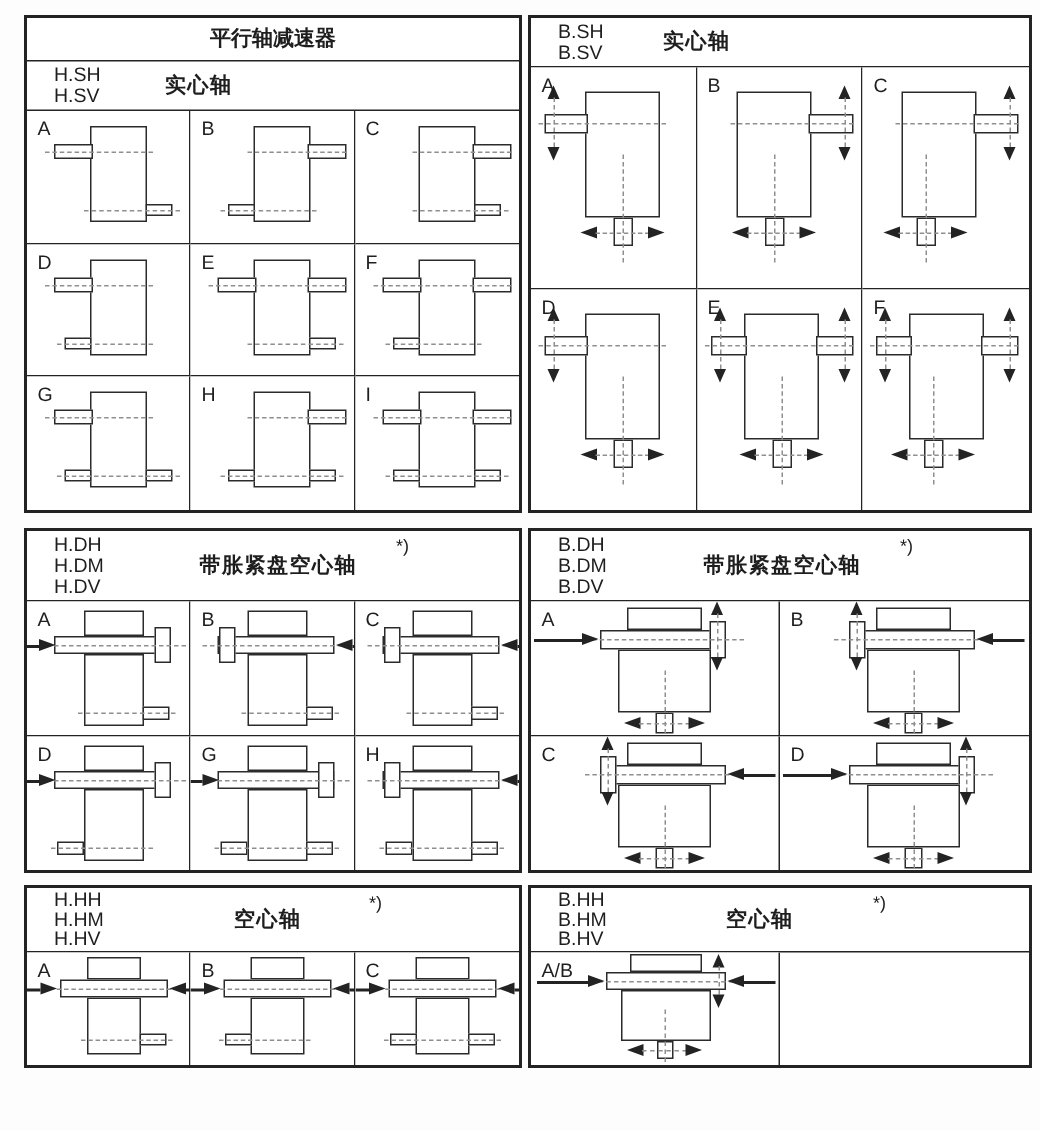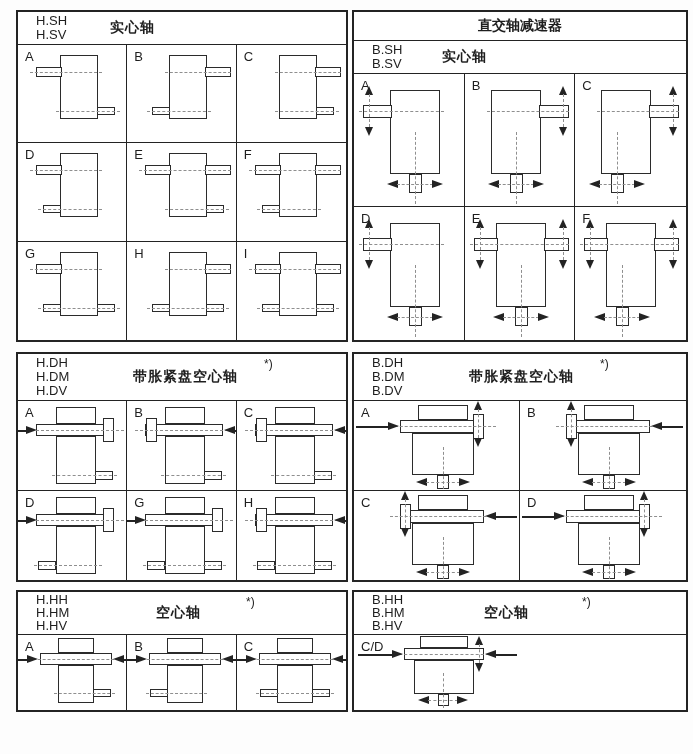--- a/index.html
+++ b/index.html
@@ -29,20 +29,21 @@
   .tu{position:absolute;width:0;height:0;border-left:4px solid transparent;border-right:4px solid transparent;border-bottom:9px solid #232323;}
   .td{position:absolute;width:0;height:0;border-left:4px solid transparent;border-right:4px solid transparent;border-top:9px solid #232323;}
   .footnote{position:absolute;left:18px;top:720px;font-size:13px;}
 </style>
 </head>
 <body>
 
 <div id="page">
 
   <div class="tbl" style="left:16px;top:10px;width:332px;height:332px">
+    <div class="t-title" style="height:28px">平行轴减速器</div>
     <div class="t-sub" style="height:32px">
       <div class="models">
         <div>H.SH</div>
         <div>H.SV</div>
       </div>
       <div class="shaftlbl" style="left:92px">实心轴</div>
     </div>
     <div class="grid" style="grid-template-columns:repeat(3,1fr);grid-template-rows:repeat(3,1fr)">
       <div class="cell">
           <span class="cl">A</span>
@@ -137,21 +138,20 @@
             <div class="bx" style="left: 25px; top: 62px; width: 18px; height: 8px;"></div>
             <div class="bx" style="left: 79px; top: 62px; width: 18px; height: 8px;"></div>
             <div class="dh" style="left: 12px; top: 27px; width: 92px;"></div>
             <div class="dh" style="left: 20px; top: 66px; width: 82px;"></div>
           </div>
         </div>
     </div>
   </div>
 
   <div class="tbl" style="left:352px;top:10px;width:336px;height:332px">
-    <div class="t-title" style="height:28px">直交轴减速器</div>
     <div class="t-sub" style="height:32px">
       <div class="models">
         <div>B.SH</div>
         <div>B.SV</div>
       </div>
       <div class="shaftlbl" style="left:88px">实心轴</div>
     </div>
     <div class="grid" style="grid-template-columns:repeat(3,1fr);grid-template-rows:repeat(2,1fr)">
       <div class="cell">
           <span class="cl">A</span>
@@ -518,22 +518,22 @@
     <div class="t-sub" style="height:42px">
       <div class="models" style="line-height:13px;top:1px">
         <div>B.HH</div>
         <div>B.HM</div>
         <div>B.HV</div>
       </div>
       <div class="shaftlbl" style="left:130px">空心轴</div>
       <div class="notemark" style="left:228px">*)</div>
     </div>
     <div class="grid" style="grid-template-columns:repeat(2,1fr);grid-template-rows:1fr">
-      <div class="cell lc lr">
-          <span class="cl">C/D</span>
+      <div class="cell lr">
+          <span class="cl">A/B</span>
           <div class="diag">
             <div class="bx" style="left: 66px; top: 1px; width: 48px; height: 12px;"></div>
             <div class="bx" style="left: 50px; top: 13px; width: 80px; height: 12px;"></div>
             <div class="bx" style="left: 60px; top: 25px; width: 60px; height: 34px;"></div>
             <div class="bx" style="left: 84px; top: 59px; width: 11px; height: 12px;"></div>
             <div class="dh" style="left: 40px; top: 19px; width: 100px;"></div>
             <div class="dv" style="left: 89px; top: 38px; height: 35px;"></div>
             <div class="tu" style="left: 121px; top: 1px;"></div>
             <div class="dv" style="left: 125px; top: 9px; height: 19px;"></div>
             <div class="td" style="left: 121px; top: 28px;"></div>

